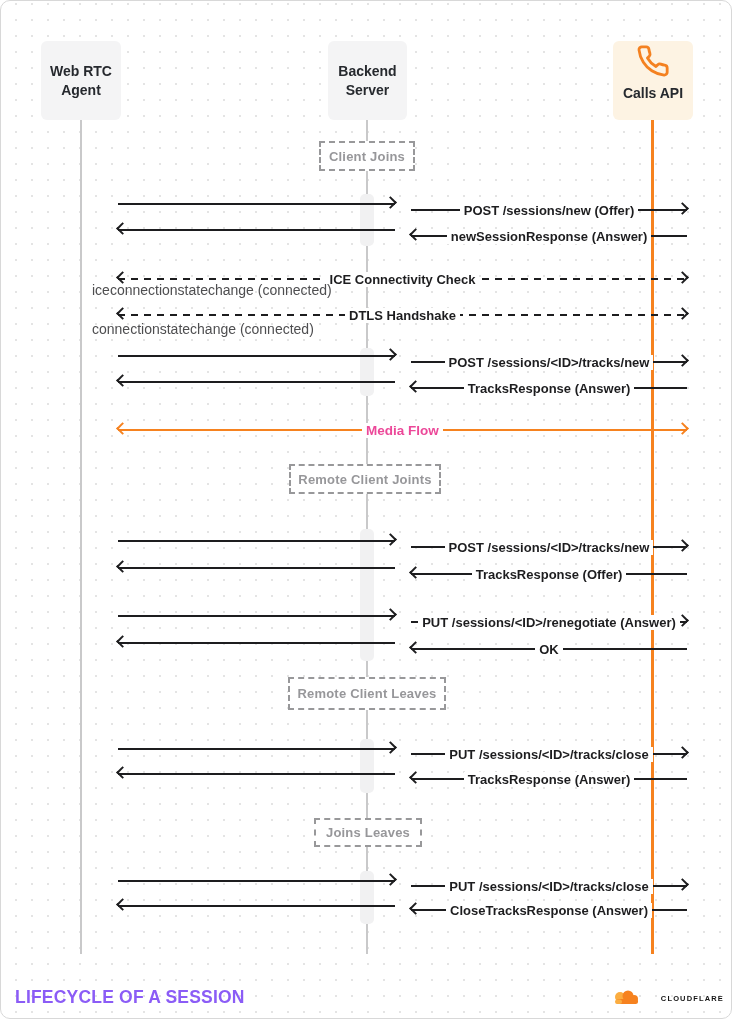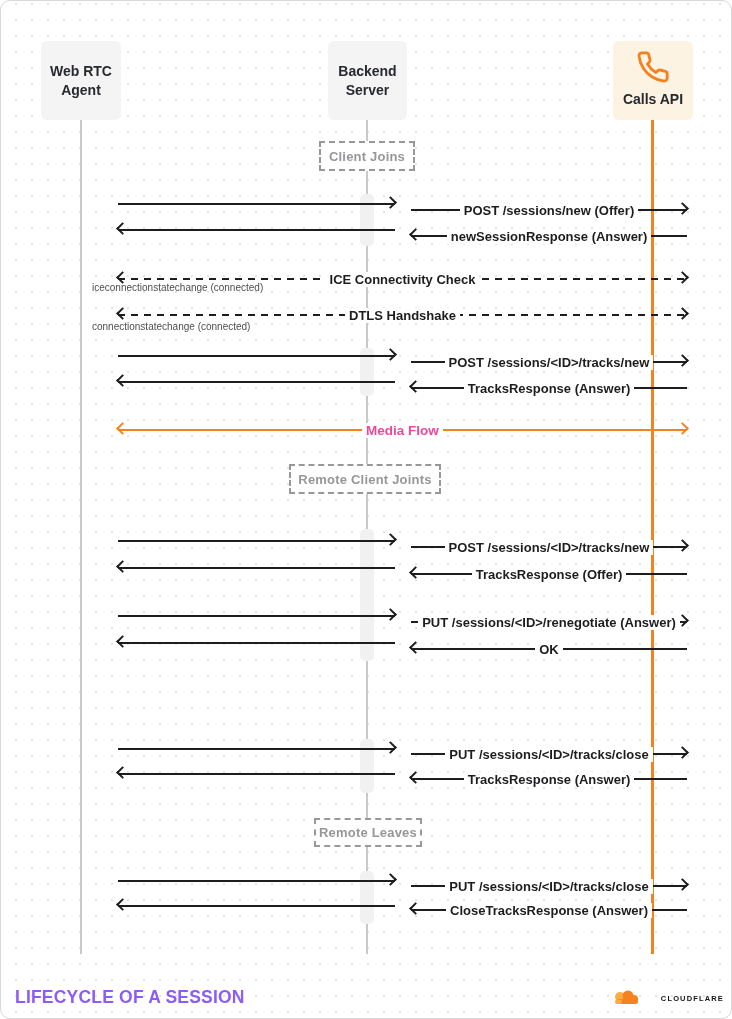--- a/index.html
+++ b/index.html
@@ -12,42 +12,42 @@
   
   .lifeline{position:absolute;top:119px;height:834px;width:2px;background:#c9c9ca;}
   .lifeline.orange{width:3px;background:#f6821f;}
   
   .activation{position:absolute;left:359px;width:14px;background:#f1f1f2;border-radius:5px;}
   
   .actor{position:absolute;top:40px;height:79px;border-radius:6px;display:flex;
     flex-direction:column;align-items:center;justify-content:center;text-align:center;
     font-weight:bold;font-size:14px;color:#26292e;line-height:1.3;}
   .actor.gray{background:#f4f4f5;}
-  .actor.cream{background:#fdf3e3;justify-content:flex-start;padding-top:9px;box-sizing:border-box;}
+  .actor.cream{background:#fdf3e3;justify-content:flex-start;padding-top:3px;box-sizing:border-box;}
   .actor.cream .alabel{margin-top:6px;}
   
   .note{position:absolute;background:#ffffff;border:2px dashed #98989a;color:#97979a;
     font-weight:bold;font-size:13px;display:flex;align-items:center;justify-content:center;
     box-sizing:border-box;letter-spacing:.2px;}
   
   .msg{position:absolute;height:16px;margin-left:36px;}
   .shaft{position:absolute;left:1px;right:1px;top:6.8px;height:0;border-top:2.4px solid #1d1d1f;}
   .shaft.dashed{border:none;height:2.4px;
     background:repeating-linear-gradient(90deg,#1d1d1f 0 7px,transparent 7px 13px);}
   .shaft.orange{border-top-color:#f6821f;}
   .chev{position:absolute;top:2.2px;width:9px;height:9px;
     border-top:2.4px solid #1d1d1f;border-right:2.4px solid #1d1d1f;box-sizing:border-box;}
   .chev.r{right:1px;transform:rotate(45deg);}
   .chev.l{left:1px;transform:rotate(-135deg);}
   .chev.orange{border-color:#f6821f;}
   .mlabel{position:absolute;inset:0;display:flex;align-items:center;justify-content:center;}
   .mlabel span{background:#ffffff;padding:0 4px;font-weight:bold;font-size:13px;
     color:#1d1d1f;white-space:nowrap;}
   .mlabel.orange span{color:#ec4899;font-size:13.5px;}
-  .sublabel{position:absolute;font-size:10px;color:#4e4e50;white-space:nowrap;text-align:right;}
+  .sublabel{position:absolute;font-size:14px;color:#4e4e50;white-space:nowrap;text-align:right;}
   
   .title{position:absolute;left:14px;top:986px;font-size:17.5px;font-weight:bold;
     color:#8b5cf6;letter-spacing:.2px;}
   .brand{position:absolute;right:7px;top:989px;display:flex;align-items:center;gap:20px;}
   .brand-text{font-size:7.5px;font-weight:bold;letter-spacing:1.15px;color:#141414;}
 </style>
 </head>
 <body>
 
 <div class="frame">
@@ -77,22 +77,25 @@
     </svg>
     <div class="alabel">Calls API</div>
   </div>
 
   <div class="note" style="left:318px;top:140px;width:96px;height:30px">
     <span>Client Joins</span>
   </div>
   <div class="note" style="left:288px;top:463px;width:152px;height:30px">
     <span>Remote Client Joints</span>
   </div>
+  <div class="note" style="left:287px;top:676px;width:158px;height:33px">
+    <span>Remote Client Leaves</span>
+  </div>
   <div class="note" style="left:313px;top:817px;width:108px;height:29px">
-    <span>Remote Leaves</span>
+    <span>Joins Leaves</span>
   </div>
 
   <div class="msg" style="left:80px;top:195px;width:279px">
     <div class="shaft"></div>
     <div class="chev r"></div>
   </div>
   <div class="msg" style="left:373px;top:201px;width:278px">
     <div class="shaft"></div>
     <div class="chev r"></div>
     <div class="mlabel">

